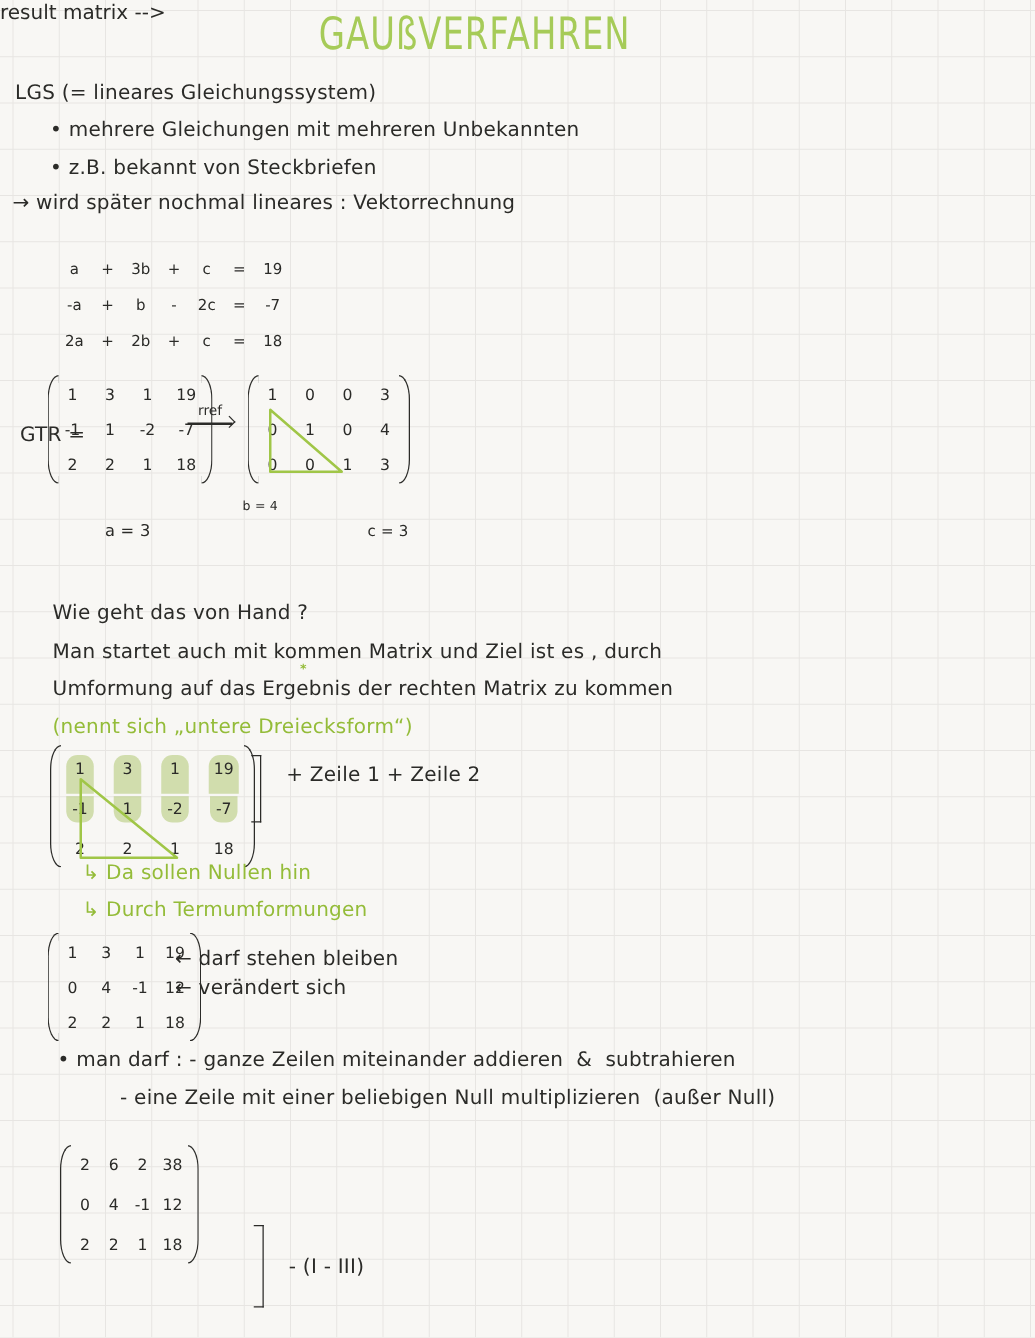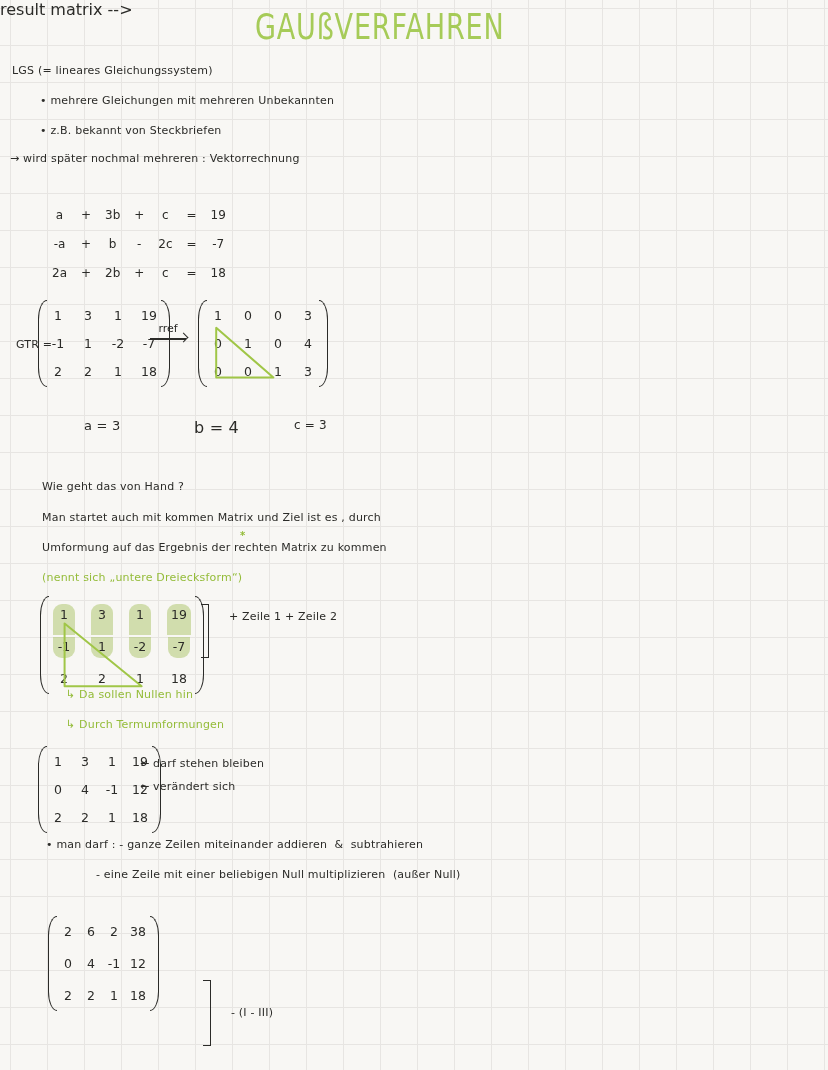--- a/index.html
+++ b/index.html
@@ -10,21 +10,21 @@
       linear-gradient(to right,#e7e5e2 1px,transparent 1px),
       linear-gradient(to bottom,#e7e5e2 1px,transparent 1px);
     background-size:37px 37px;background-position:10px 8px;
     font-family:"DejaVu Sans",sans-serif;color:#2b2b28;
   }
   .title{
     position:absolute;left:255px;top:6px;margin:0;font-size:33px;font-weight:400;
     color:#a6cb58;letter-spacing:1px;white-space:nowrap;
     transform:scale(0.82,1.08);transform-origin:left top;
   }
-  .t{position:absolute;font-size:11px;letter-spacing:.2px;white-space:pre;line-height:1.2;}
+  .t{position:absolute;font-size:16px;letter-spacing:.2px;white-space:pre;line-height:1.2;}
   .green{color:#94bc39;}
   
   .eq-grid{position:absolute;display:grid;grid-template-columns:repeat(7,auto);
     column-gap:12px;row-gap:15px;font-size:12px;justify-items:center;}
   
   .matrix{position:absolute;}
   .mat-body{position:relative;display:grid;grid-template-columns:repeat(4,auto);
     column-gap:16px;row-gap:13px;padding:8px 13px;justify-items:center;align-items:center;
     font-size:12.5px;}
   .mat-body::before{content:"";position:absolute;left:0;top:0;bottom:0;width:8px;
@@ -49,21 +49,21 @@
 </head>
 <body>
 
 <div id="page">
 
   <h1 class="title">GAUßVERFAHREN</h1>
 
   <div class="t" style="left:12px;top:64px">LGS (= lineares Gleichungssystem)</div>
   <div class="t" style="left:40px;top:94px">• mehrere Gleichungen mit mehreren Unbekannten</div>
   <div class="t" style="left:40px;top:124px">• z.B. bekannt von Steckbriefen</div>
-  <div class="t" style="left:10px;top:152px">→ wird später nochmal mehreren : Vektorrechnung</div>
+  <div class="t" style="left:10px;top:152px">→ wird später nochmal lineares : Vektorrechnung</div>
 
   
   <div class="eq-grid" style="left:52px;top:208px">
     <span class="cell">a</span>
     <span class="cell">+</span>
     <span class="cell">3b</span>
     <span class="cell">+</span>
     <span class="cell">c</span>
     <span class="cell">=</span>
     <span class="cell">19</span>
@@ -123,21 +123,21 @@
       <span class="cell">4</span>
       <span class="cell">0</span>
       <span class="cell">0</span>
       <span class="cell">1</span>
       <span class="cell">3</span>
     </div>
   </div>
 
   
   <div class="t" style="left:84px;top:418px;font-size:13px">a = 3</div>
-  <div class="t" style="left:194px;top:418px;font-size:16px">b = 4</div>
+  <div class="t" style="left:194px;top:400px;font-size:10px">b = 4</div>
   <div class="t" style="left:294px;top:418px;font-size:12px">c = 3</div>
 
   
   <div class="t" style="left:42px;top:480px">Wie geht das von Hand ?</div>
   <div class="t" style="left:42px;top:511px">Man startet auch mit kommen Matrix und Ziel ist es , durch</div>
   <div class="t" style="left:42px;top:541px">Umformung auf das Ergebnis der rechten Matrix zu kommen</div>
   <div class="t green" style="left:240px;top:530px;font-size:10px;font-weight:bold">*</div>
   <div class="t green" style="left:42px;top:571px">(nennt sich „untere Dreiecksform“)</div>
 
   

